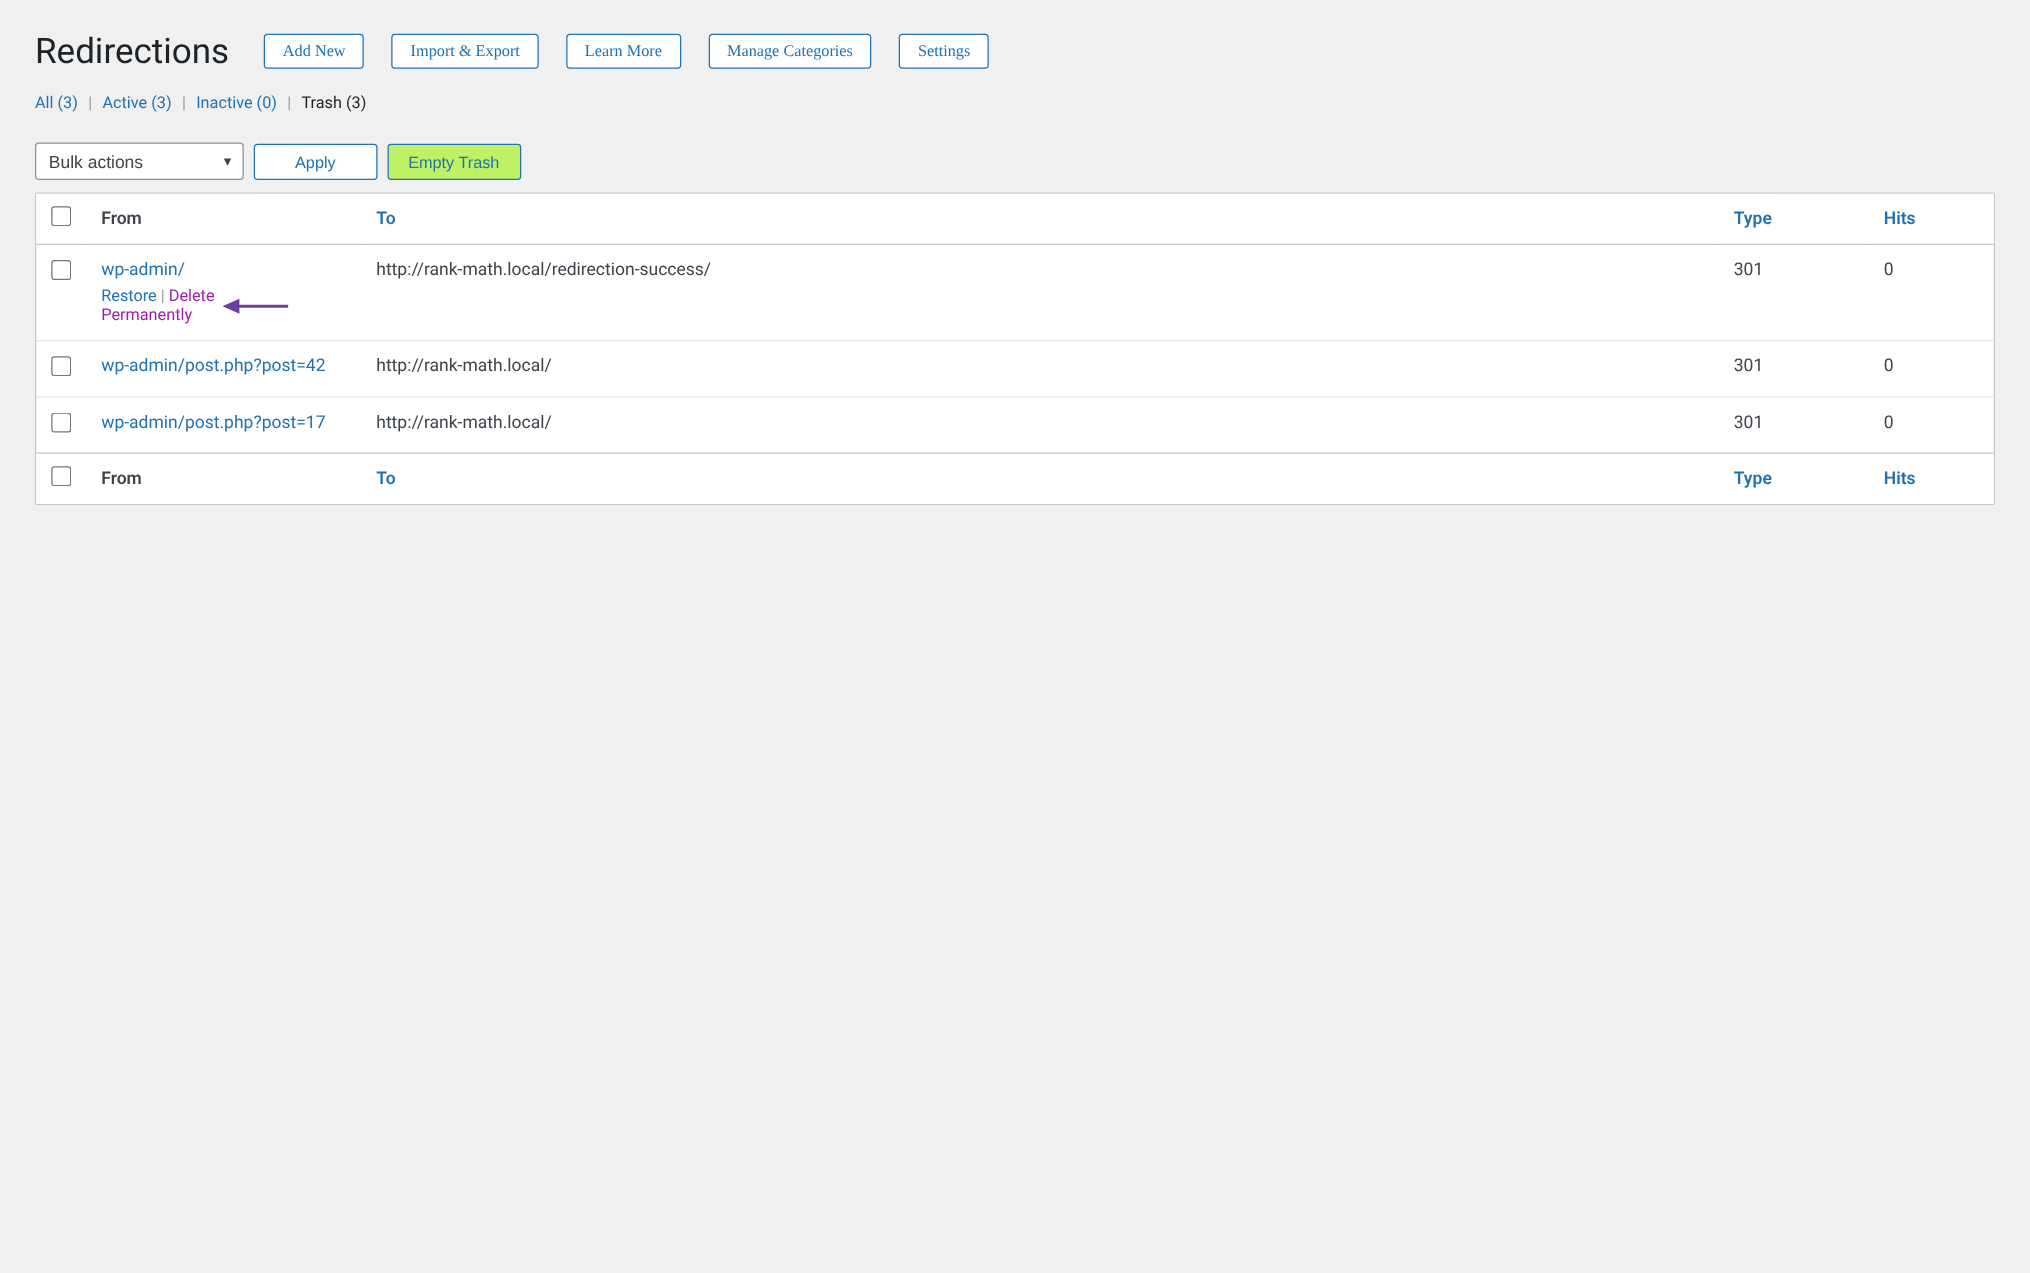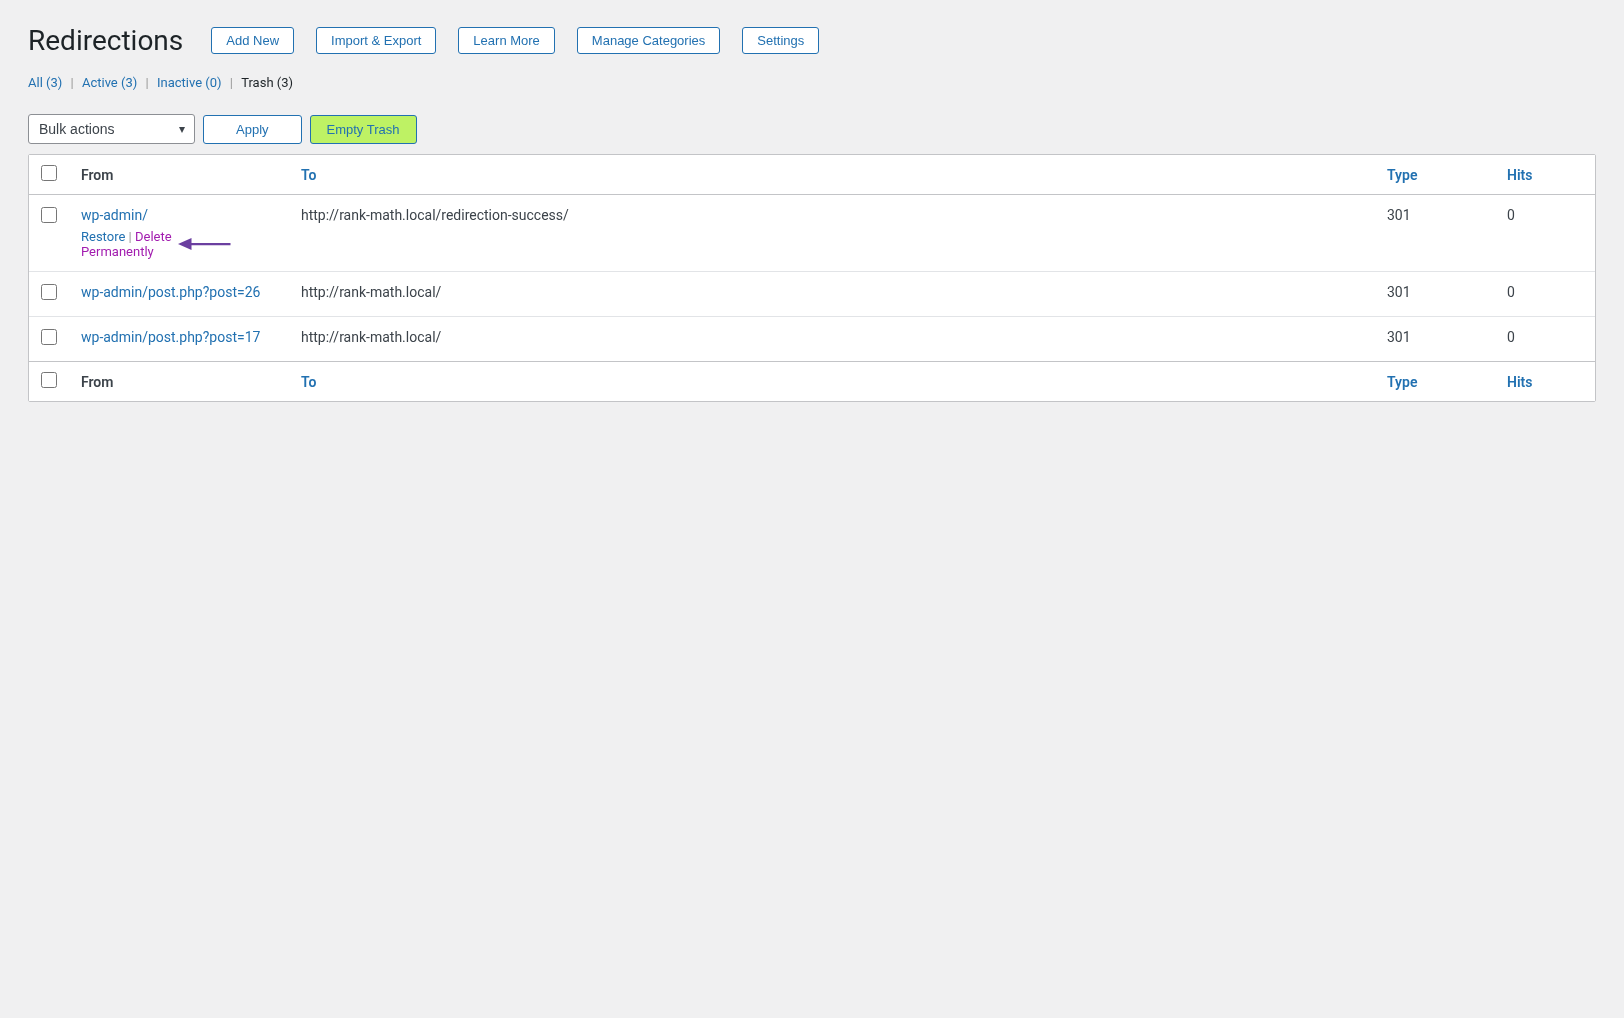--- a/index.html
+++ b/index.html
@@ -25,20 +25,21 @@
     }
     .header-btn {
       border: 1px solid #2271b1;
       background: #fff;
       color: #2271b1;
       padding: 5px 14px;
       border-radius: 3px;
       font-size: 13px;
       cursor: pointer;
       font-weight: 500;
+      font-family: Liberation Serif, serif;
     }
     .filter-links {
       margin-bottom: 14px;
       font-size: 13px;
       color: #646970;
     }
     .filter-links a {
       color: #2271b1;
       text-decoration: none;
     }
@@ -259,21 +260,21 @@
         <td>
           <span class="hits-val">0</span>
         </td>
       </tr>
 
       <tr>
         <td>
           <input type="checkbox" style="">
         </td>
         <td>
-          <a class="row-link" href="#">wp-admin/post.php?post=26</a>
+          <a class="row-link" href="#">wp-admin/post.php?post=42</a>
         </td>
         <td>
           <span class="to-url">http://rank-math.local/</span>
         </td>
         <td>
           <span class="type-val">301</span>
         </td>
         <td>
           <span class="hits-val">0</span>
         </td>

